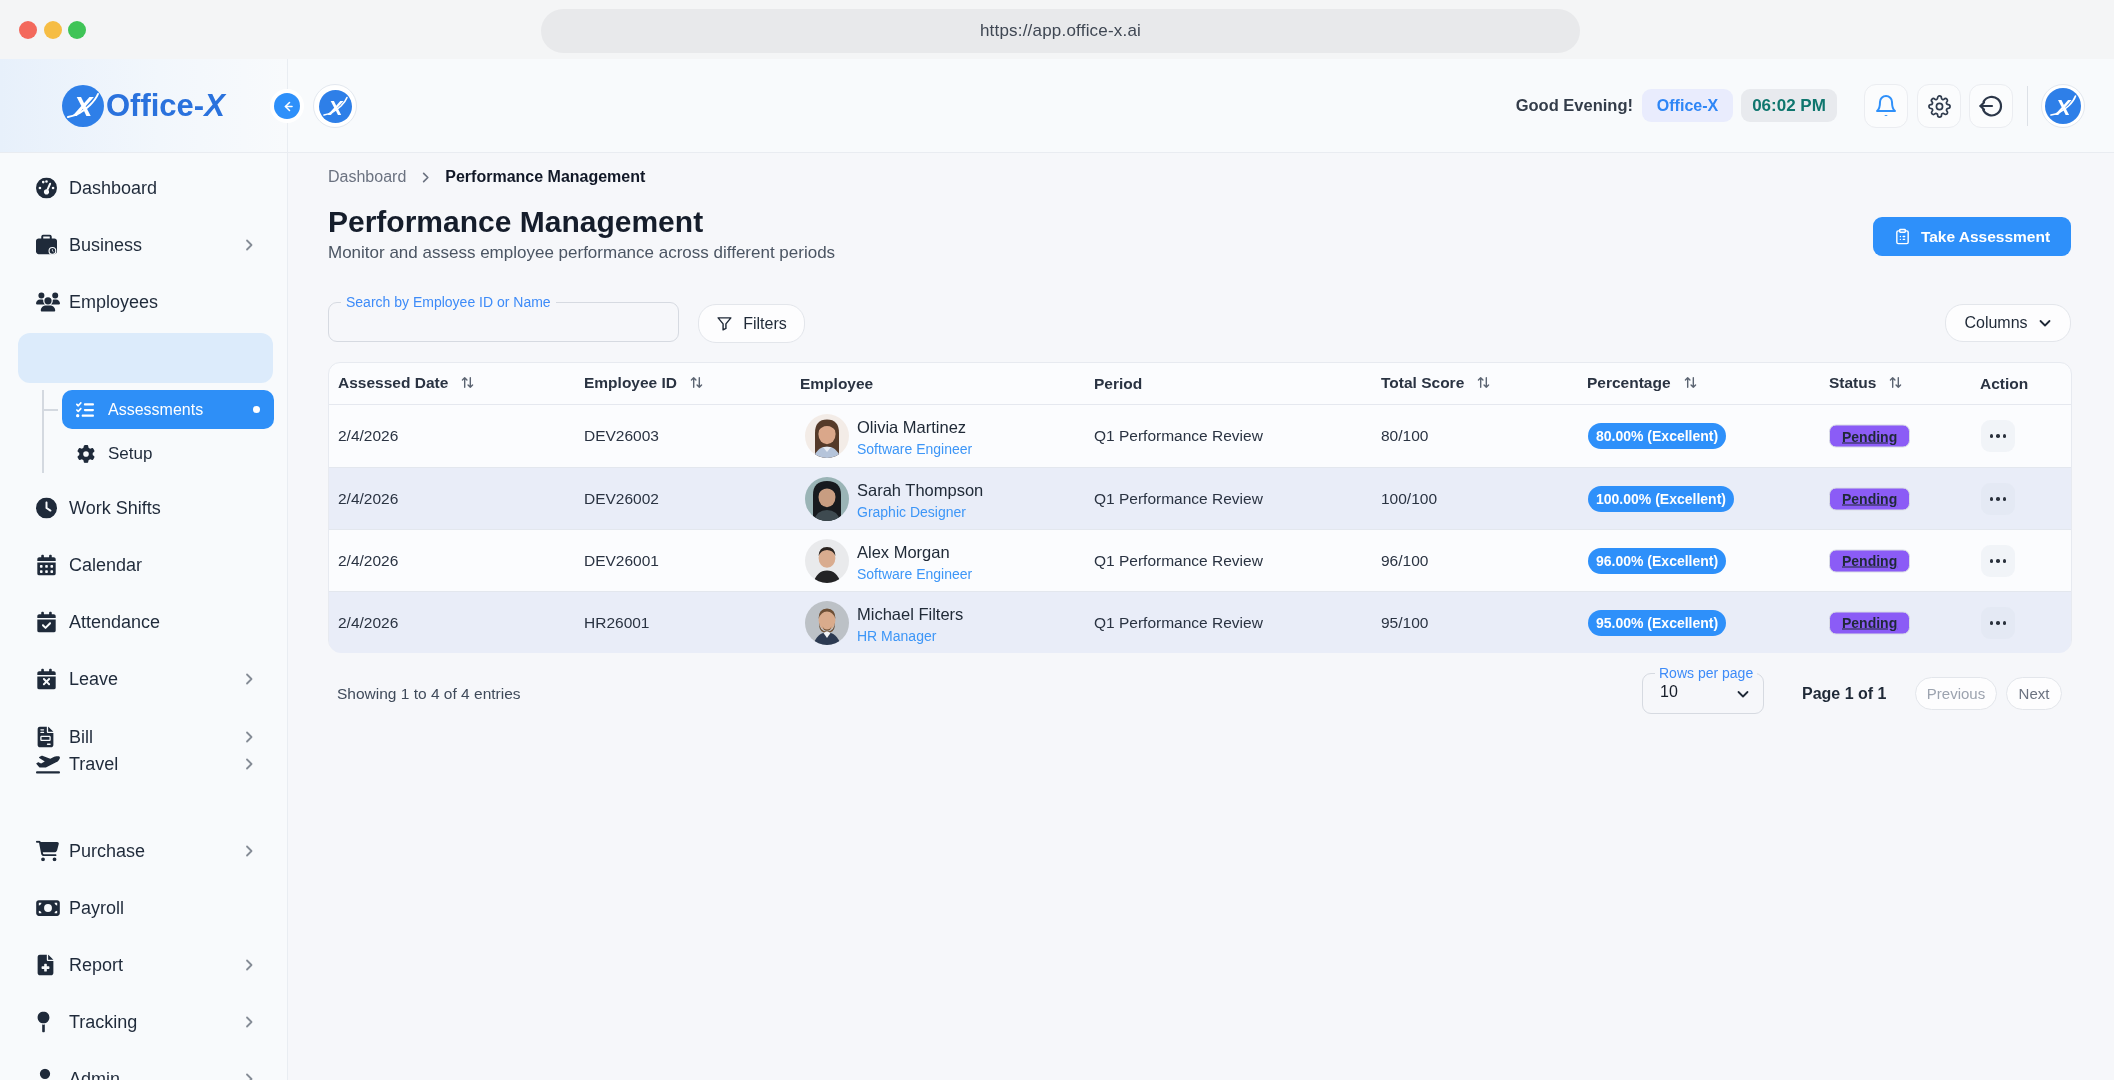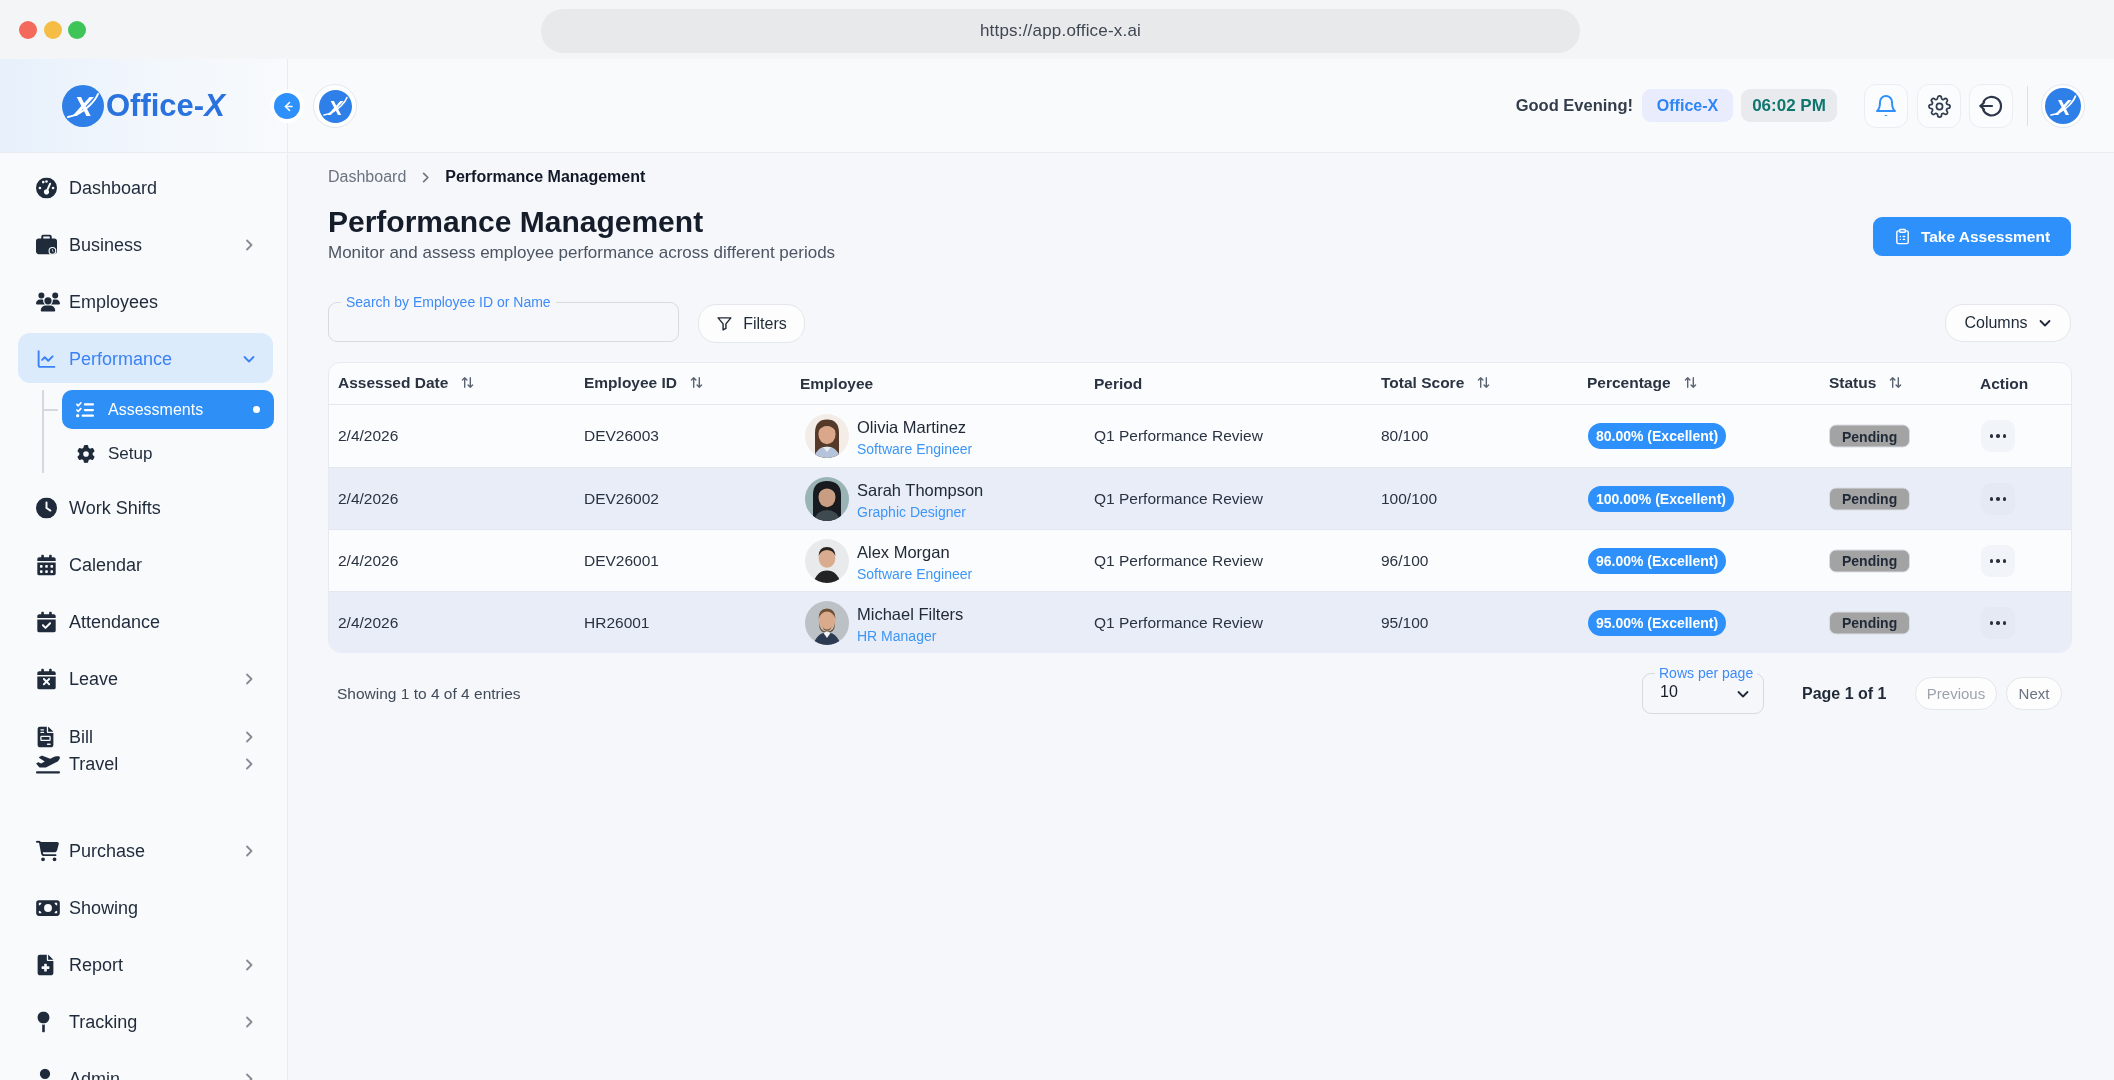--- a/index.html
+++ b/index.html
@@ -33,22 +33,22 @@
   #content { left:288px; top:153px; width:1826px; height:927px; background:#f6f7fa; }
 
   .btn { border:1px solid #e3e6eb; background:#fdfdfe; border-radius:18px; display:flex; align-items:center; justify-content:center; }
 
   
   #tbl { left:40px; top:209px; width:1744px; height:290px; background:#fbfcfe; border:1px solid #e7eaf0; border-radius:12px; }
   .trow { position:absolute; left:0; width:1742px; }
   .cell { position:absolute; top:50%; transform:translateY(-50%); font-size:15.5px; color:#2a3342; }
   .ppill { position:absolute; top:50%; transform:translateY(-50%); height:26px; border-radius:13px; background:#2e90fa;
            color:#fff; font-weight:700; font-size:14px; display:flex; align-items:center; padding:0 8px; }
-  .status { position:absolute; top:50%; transform:translateY(-50%); height:23px; border-radius:7px; background:#a3a3a3;
-            border:1px solid #d9dde4; color:#1f2937; font-weight:700; font-size:14px; display:flex; align-items:center; padding:0 12px; }
+  .status { position:absolute; top:50%; transform:translateY(-50%); height:23px; border-radius:7px; background:#8b5cf6;
+            border:1px solid #d9dde4; color:#1f2937; font-weight:700; font-size:14px; display:flex; align-items:center; padding:0 12px;text-decoration:underline; }
   .sort { display:inline-block; vertical-align:-2px; margin-left:12px; }
 </style>
 </head>
 <body>
 
   <div id="chrome" class="abs">
     <div class="dot abs" style="left:19px; background:#f3695c;"></div>
     <div class="dot abs" style="left:44px; background:#f6bd44;"></div>
     <div class="dot abs" style="left:68px; background:#3fc457;"></div>
     <div id="urlbar" class="abs">https://app.office-x.ai</div>
@@ -131,30 +131,20 @@
       </svg>
     </div>
     <div class="sitem" style="top:129px;">
       <svg class="ic" viewBox="0 0 640 512" fill="#1f2a3a" style="width:24px;">
         <path d="M144 0a80 80 0 1 1 0 160A80 80 0 1 1 144 0zM512 0a80 80 0 1 1 0 160A80 80 0 1 1 512 0zM0 298.7C0 239.8 47.8 192 106.7 192h42.7c15.9 0 31 3.5 44.6 9.7c-1.3 7.2-1.9 14.7-1.9 22.3c0 38.2 16.8 72.5 43.3 96c-.2 0-.4 0-.7 0H21.3C9.6 320 0 310.4 0 298.7zM405.3 320c-.2 0-.4 0-.7 0c26.6-23.5 43.3-57.8 43.3-96c0-7.6-.7-15-1.9-22.3c13.6-6.3 28.7-9.7 44.6-9.7h42.7C592.2 192 640 239.8 640 298.7c0 11.8-9.6 21.3-21.3 21.3H405.3zM224 224a96 96 0 1 1 192 0 96 96 0 1 1 -192 0zM128 485.3C128 411.7 187.7 352 261.3 352H378.7C452.3 352 512 411.7 512 485.3c0 14.7-11.9 26.7-26.7 26.7H154.7c-14.7 0-26.7-11.9-26.7-26.7z"></path>
       </svg>
       <span class="tx">Employees</span>
     </div>
 
     <div class="abs" style="left:18px; top:180px; width:255px; height:50px; background:#dcebfb; border-radius:12px;"></div>
-    <div class="sitem" style="top:186px;">
-      <svg class="ic" viewBox="0 0 24 24" fill="none" stroke="#3b82f6" stroke-width="2.2" stroke-linecap="round" stroke-linejoin="round">
-        <path d="M3 3v16a2 2 0 0 0 2 2h16"></path>
-        <path d="m19 9-5 5-4-4-3 3"></path>
-      </svg>
-      <span class="tx" style="color:#3b82f6; font-weight:500;">Performance</span>
-      <svg class="ch" viewBox="0 0 14 14" fill="none" stroke="#3b82f6" stroke-width="1.8" stroke-linecap="round" stroke-linejoin="round">
-        <path d="M2.5 5 L7 9.5 L11.5 5"></path>
-      </svg>
-    </div>
 
     <div class="abs" style="left:42px; top:237px; width:2px; height:83px; background:#d4d9e0;"></div>
     <div class="abs" style="left:44px; top:256px; width:14px; height:2px; background:#d4d9e0;"></div>
 
     <div class="abs" style="left:62px; top:237px; width:212px; height:39px; background:#2e8ff7; border-radius:10px;"></div>
     <div class="sitem" style="top:237px; left:0; height:39px;">
       <svg class="ic" style="left:76px; width:18px; height:18px;" viewBox="0 0 512 512" fill="#fff">
         <path d="M152.1 38.2c9.9 8.9 10.7 24 1.8 33.9l-72 80c-4.4 4.9-10.6 7.8-17.2 7.9s-12.9-2.4-17.6-7L7 113C-2.3 103.6-2.3 88.4 7 79s24.6-9.4 33.9 0l22.1 22.1 55.1-61.2c8.9-9.9 24-10.7 33.9-1.8zm0 160c9.9 8.9 10.7 24 1.8 33.9l-72 80c-4.4 4.9-10.6 7.8-17.2 7.9s-12.9-2.4-17.6-7L7 273c-9.4-9.4-9.4-24.6 0-33.9s24.6-9.4 33.9 0l22.1 22.1 55.1-61.2c8.9-9.9 24-10.7 33.9-1.8zM224 96c0-17.7 14.3-32 32-32H480c17.7 0 32 14.3 32 32s-14.3 32-32 32H256c-17.7 0-32-14.3-32-32zm0 160c0-17.7 14.3-32 32-32H480c17.7 0 32 14.3 32 32s-14.3 32-32 32H256c-17.7 0-32-14.3-32-32zM160 416c0-17.7 14.3-32 32-32H480c17.7 0 32 14.3 32 32s-14.3 32-32 32H192c-17.7 0-32-14.3-32-32zM48 368a48 48 0 1 1 0 96 48 48 0 1 1 0-96z"></path>
       </svg>
       <span class="tx" style="left:108px; color:#fff; font-size:16px; font-weight:500;">Assessments</span>
@@ -217,21 +207,21 @@
       </svg>
       <span class="tx">Purchase</span>
       <svg class="ch" viewBox="0 0 14 14" fill="none" stroke="#39435299" stroke-width="1.8" stroke-linecap="round" stroke-linejoin="round">
         <path d="M5 2.5 L9.5 7 L5 11.5"></path>
       </svg>
     </div>
     <div class="sitem" style="top:735px;">
       <svg class="ic" style="width:24px;" viewBox="0 0 576 512" fill="#1f2a3a">
         <path d="M64 64C28.7 64 0 92.7 0 128V384c0 35.3 28.7 64 64 64H512c35.3 0 64-28.7 64-64V128c0-35.3-28.7-64-64-64H64zm64 320H64V320c35.3 0 64 28.7 64 64zM64 192V128h64c0 35.3-28.7 64-64 64zM448 384c0-35.3 28.7-64 64-64v64H448zm64-192c-35.3 0-64-28.7-64-64h64v64zM288 160a96 96 0 1 1 0 192 96 96 0 1 1 0-192z"></path>
       </svg>
-      <span class="tx">Showing</span>
+      <span class="tx">Payroll</span>
     </div>
     <div class="sitem" style="top:792px;">
       <svg class="ic" style="width:19px;" viewBox="0 0 384 512" fill="#1f2a3a">
         <path fill-rule="evenodd" d="M0 64C0 28.7 28.7 0 64 0H224V128c0 17.7 14.3 32 32 32H384V448c0 35.3-28.7 64-64 64H64c-35.3 0-64-28.7-64-64V64zm256 0V0L384 128H256V64zM160 240c0-8.8 7.2-16 16-16h32c8.8 0 16 7.2 16 16v48h48c8.8 0 16 7.2 16 16v32c0 8.8-7.2 16-16 16H224v48c0 8.8-7.2 16-16 16H176c-8.8 0-16-7.2-16-16V352H112c-8.8 0-16-7.2-16-16V304c0-8.8 7.2-16 16-16h48V240z"></path>
       </svg>
       <span class="tx">Report</span>
       <svg class="ch" viewBox="0 0 14 14" fill="none" stroke="#39435299" stroke-width="1.8" stroke-linecap="round" stroke-linejoin="round">
         <path d="M5 2.5 L9.5 7 L5 11.5"></path>
       </svg>
     </div>

